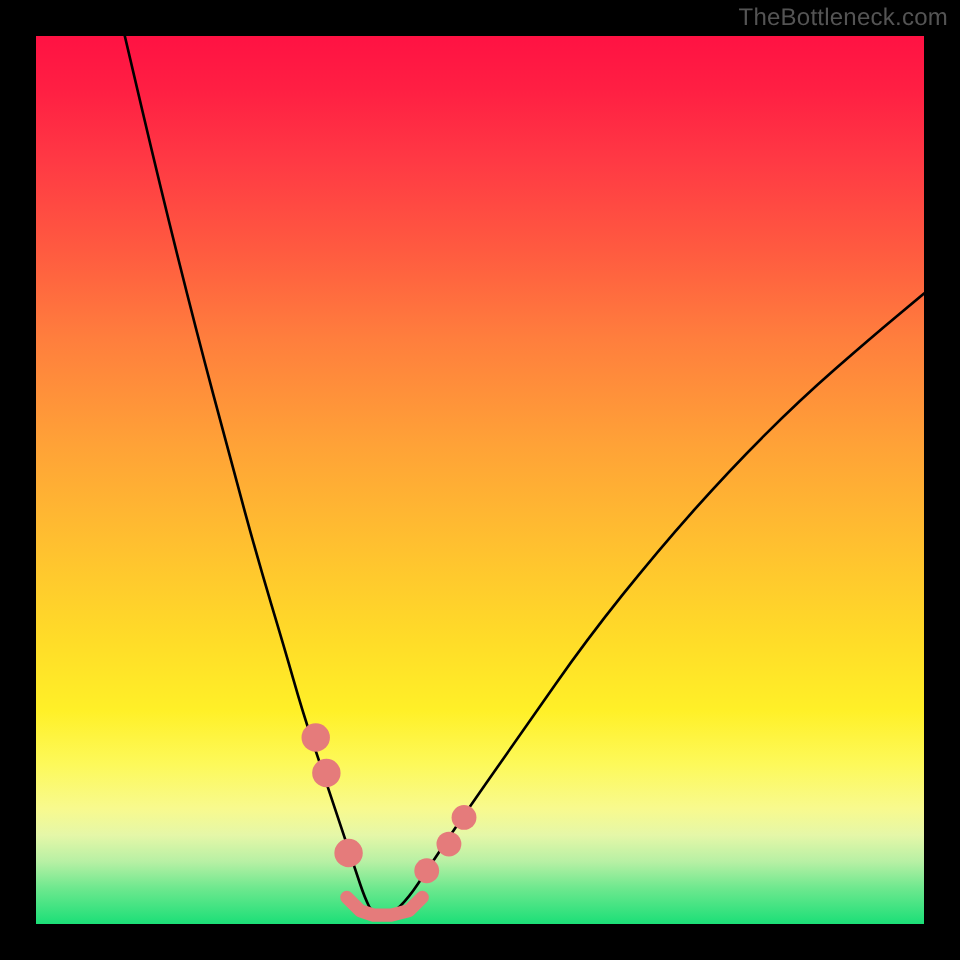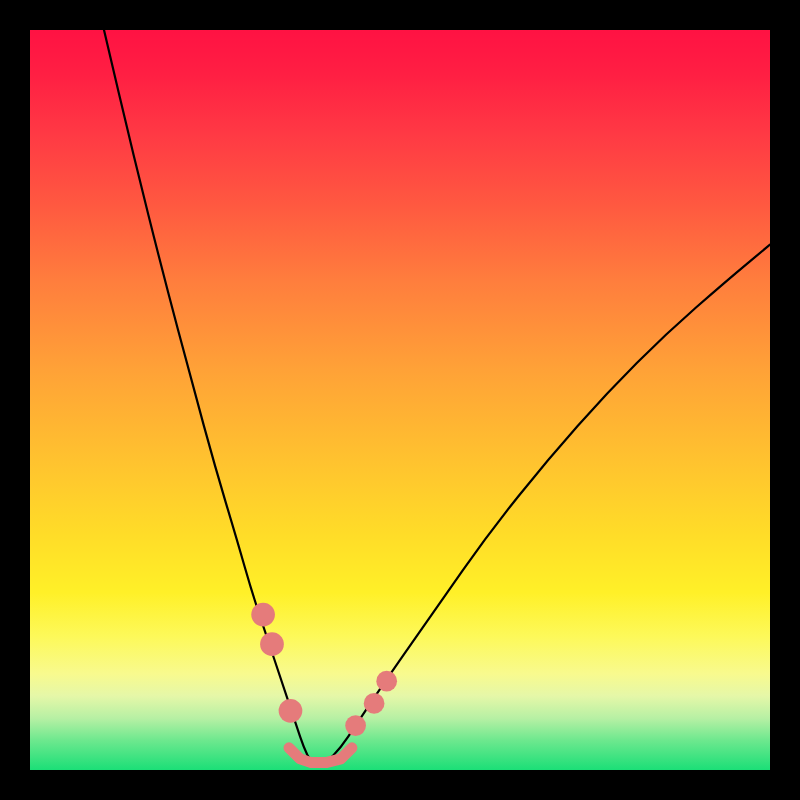--- a/index.html
+++ b/index.html
@@ -56,20 +56,21 @@
     left: 0;
     top: 0;
     width: 740px;
     height: 740px;
   }
 </style>
 </head>
 <body>
 
 <div class="frame">
+  <div class="watermark">TheBottleneck.com</div>
   <div class="plot">
     <svg class="curve" viewBox="0 0 740 740" preserveAspectRatio="none">
       <path id="main-curve" fill="none" stroke="#000" stroke-width="2.2" stroke-linecap="round" d="M 74.00 0.00 Q 74.00 0.00 88.80 62.90 Q 103.60 125.80 118.40 185.00 Q 133.20 244.20 148.00 299.70 Q 162.80 355.20 173.90 395.90 Q 185.00 436.60 196.10 473.60 Q 207.20 510.60 214.60 536.50 Q 222.00 562.40 229.40 584.60 Q 236.80 606.80 244.20 629.00 Q 251.60 651.20 259.00 673.40 Q 266.40 695.60 270.10 706.70 Q 273.80 717.80 277.50 725.20 Q 281.20 732.60 288.60 732.60 Q 296.00 732.60 303.40 725.20 Q 310.80 717.80 318.20 706.70 Q 325.60 695.60 340.40 673.40 Q 355.20 651.20 381.10 614.20 Q 407.00 577.20 432.90 540.20 Q 458.80 503.20 488.40 466.20 Q 518.00 429.20 547.60 395.90 Q 577.20 362.60 606.80 333.00 Q 636.40 303.40 666.00 277.50 Q 695.60 251.60 717.80 233.10 T 740.00 214.60"></path>
       <path id="bottom-band" fill="none" stroke="#e57b7b" stroke-width="11" stroke-linecap="round" stroke-linejoin="round" d="M 259.00 717.80 L 270.10 728.90 L 281.20 732.60 L 296.00 732.60 L 310.80 728.90 L 321.90 717.80"></path>
       <g id="markers">
           <circle cx="233.10" cy="584.60" r="11.84" fill="#e57b7b"></circle>
           <circle cx="241.98" cy="614.20" r="11.84" fill="#e57b7b"></circle>
           <circle cx="260.48" cy="680.80" r="11.84" fill="#e57b7b"></circle>
           <circle cx="325.60" cy="695.60" r="10.36" fill="#e57b7b"></circle>
           <circle cx="344.10" cy="673.40" r="10.36" fill="#e57b7b"></circle>

